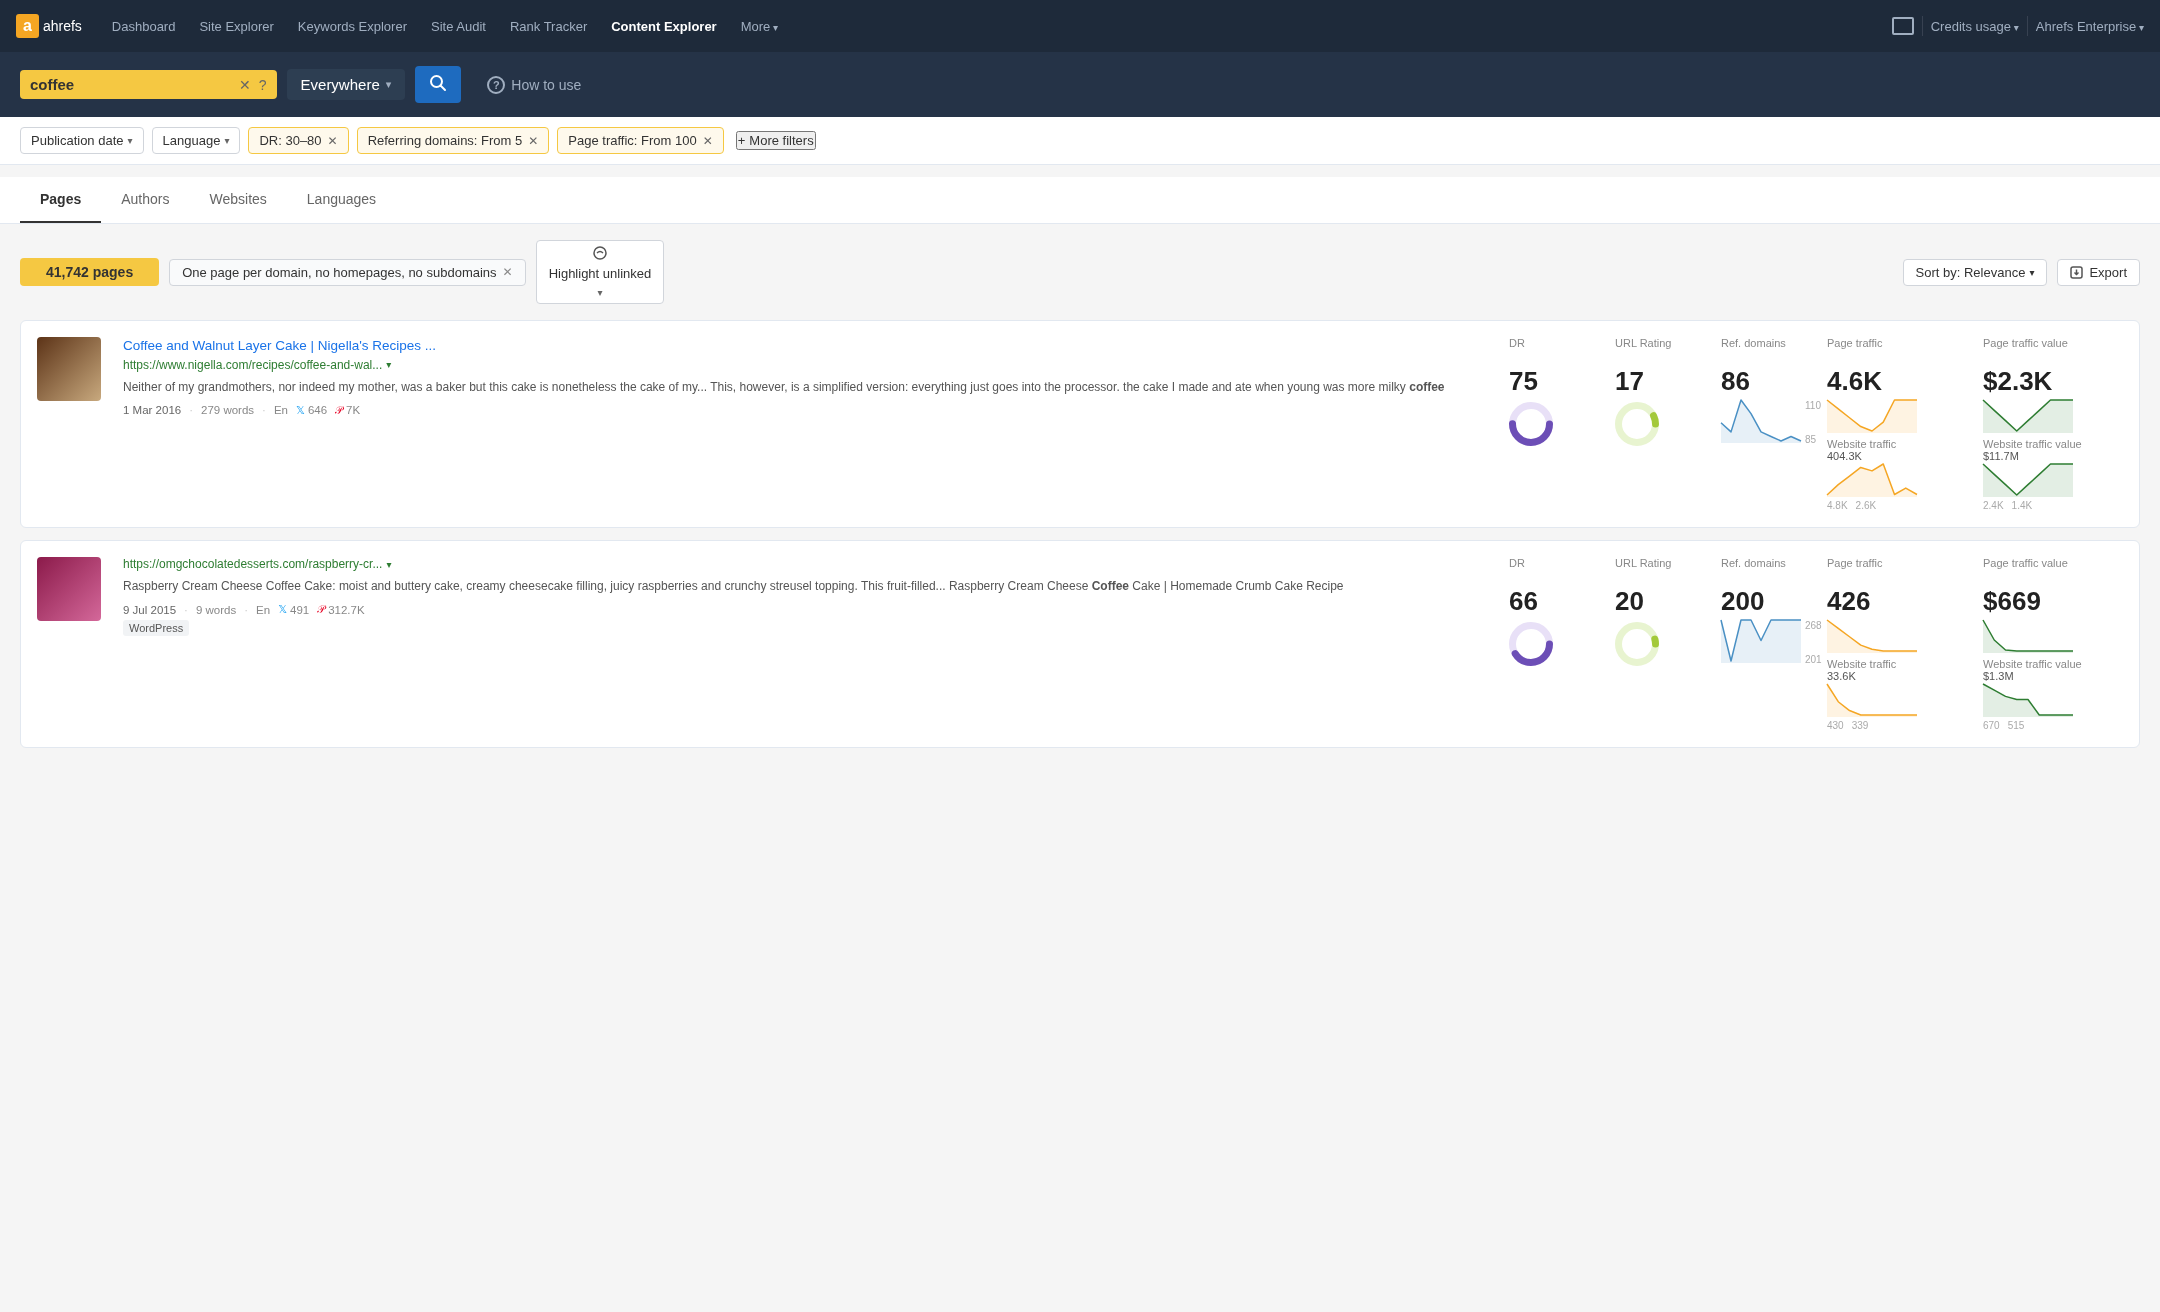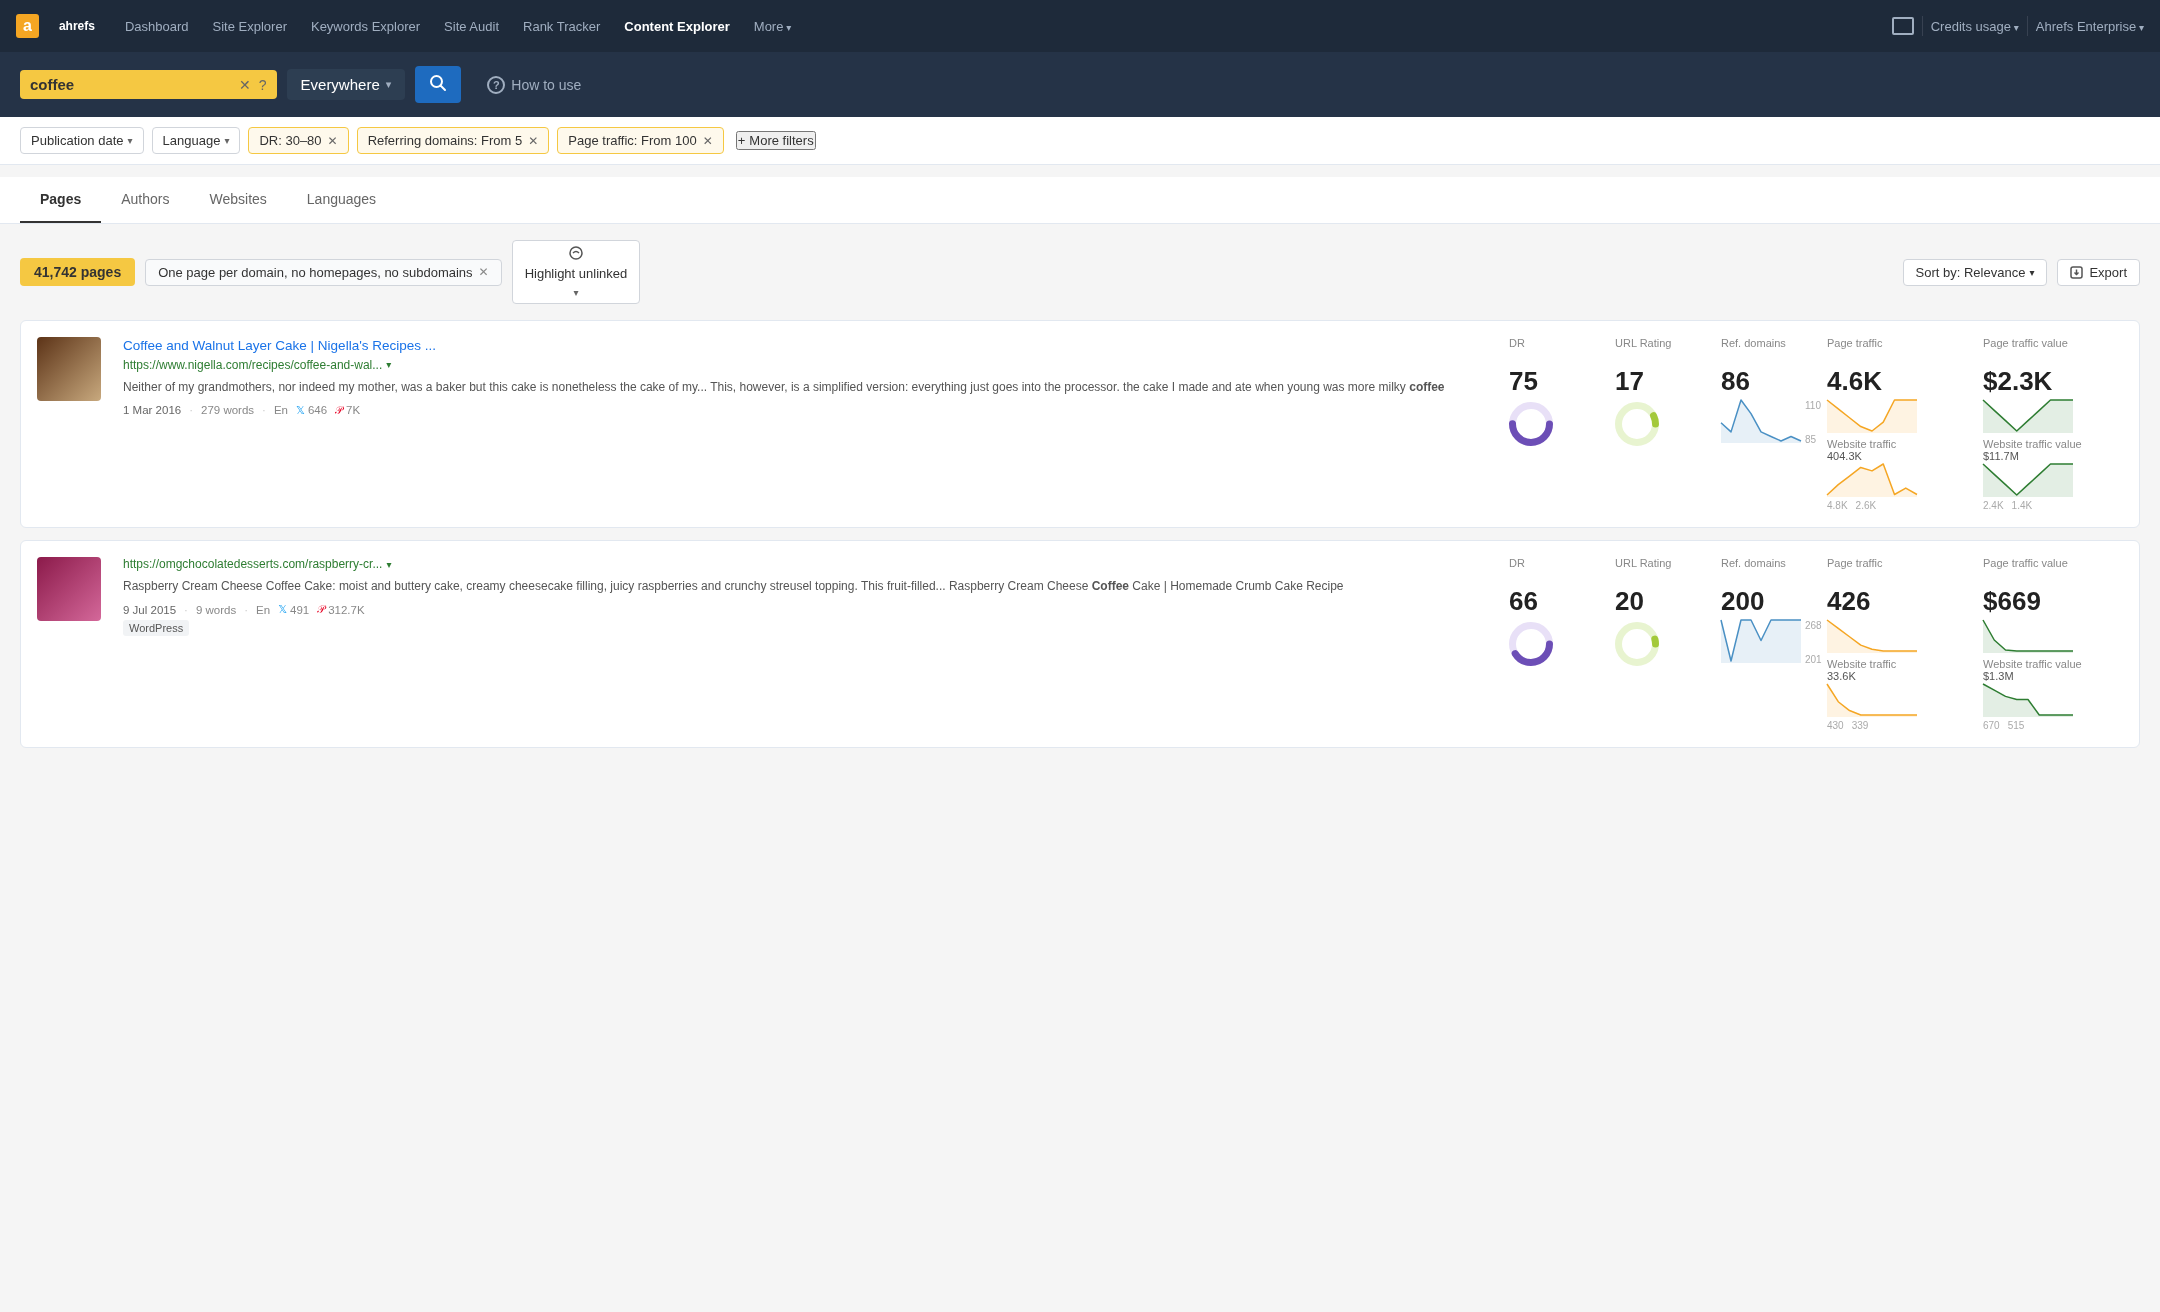--- a/index.html
+++ b/index.html
@@ -2,21 +2,21 @@
 <html><head>
   <meta charset="utf-8">
   <style>
     * { box-sizing: border-box; margin: 0; padding: 0; }
     body { font-family: -apple-system, BlinkMacSystemFont, 'Segoe UI', Arial, sans-serif; font-size: 13px; background: #f5f5f5; color: #333; }
 
     
     .top-nav { background: #1e2a3a; display: flex; align-items: center; padding: 0 16px; height: 52px; }
     .logo { display: flex; align-items: center; margin-right: 20px; }
     .logo-icon { background: #f5a623; color: #fff; font-weight: 900; font-size: 16px; padding: 3px 7px; border-radius: 3px; }
-    .logo-text { color: #fff; font-size: 12px; font-weight: 700; margin-left: 20px; }
+    .logo-text { color: #fff; font-size: 14px; font-weight: 400; margin-left: 4px; }
     .nav-items { display: flex; align-items: center; gap: 4px; flex: 1; }
     .nav-item { color: #a0aec0; font-size: 13px; padding: 6px 10px; cursor: pointer; border-radius: 3px; white-space: nowrap; }
     .nav-item.active { color: #fff; font-weight: 600; }
     .nav-item.has-arrow::after { content: ' ▾'; font-size: 10px; }
     .nav-right { display: flex; align-items: center; gap: 8px; margin-left: auto; }
     .nav-right-item { color: #a0aec0; font-size: 13px; cursor: pointer; white-space: nowrap; }
     .nav-right-item.has-arrow::after { content: ' ▾'; font-size: 10px; }
     .nav-divider { width: 1px; height: 20px; background: #374151; }
     .monitor-icon { width: 22px; height: 18px; border: 2px solid #a0aec0; border-radius: 2px; cursor: pointer; display: inline-block; }
 
@@ -45,21 +45,21 @@
     .tabs-container { background: #fff; border-bottom: 1px solid #e2e8f0; padding: 0 20px; margin-top: 12px; }
     .tabs { display: flex; gap: 0; }
     .tab { padding: 14px 20px; font-size: 14px; color: #666; cursor: pointer; border-bottom: 2px solid transparent; font-weight: 500; }
     .tab.active { color: #333; border-bottom: 2px solid #333; font-weight: 600; }
 
     
     .main-content { padding: 16px 20px; }
 
     
     .results-bar { display: flex; align-items: center; gap: 10px; margin-bottom: 16px; flex-wrap: wrap; }
-    .pages-count { background: #f5c842; border-radius: 4px; padding: 6px 14px; font-size: 14px; font-weight: 700; color: #333; }
+    .pages-count { background: #f5c842; border-radius: 4px; padding: 6px 26px; font-size: 14px; font-weight: 700; color: #333; }
     .filter-pill { display: flex; align-items: center; gap: 6px; background: #f9fafb; border: 1px solid #d1d5db; border-radius: 4px; padding: 5px 12px; font-size: 13px; color: #333; }
     .filter-pill .close { cursor: pointer; color: #888; font-size: 12px; }
     .highlight-btn { display: flex; align-items: center; gap: 6px; border: 1px solid #d1d5db; border-radius: 4px; padding: 5px 12px; font-size: 13px; cursor: pointer; color: #333; background: #fff; flex-direction: column; }
     .highlight-btn .arrow { font-size: 10px; color: #666; }
     .sort-btn { display: flex; align-items: center; gap: 4px; border: 1px solid #d1d5db; border-radius: 4px; padding: 5px 12px; font-size: 13px; cursor: pointer; color: #333; background: #fff; margin-left: auto; }
     .sort-btn .arrow { font-size: 10px; }
     .export-btn { display: flex; align-items: center; gap: 6px; border: 1px solid #d1d5db; border-radius: 4px; padding: 5px 12px; font-size: 13px; cursor: pointer; color: #333; background: #fff; }
 
     
     .result-card { background: #fff; border: 1px solid #e2e8f0; border-radius: 6px; padding: 16px; margin-bottom: 12px; display: grid; grid-template-columns: 70px 1fr 90px 90px 90px 140px 140px; gap: 16px; align-items: start; }

